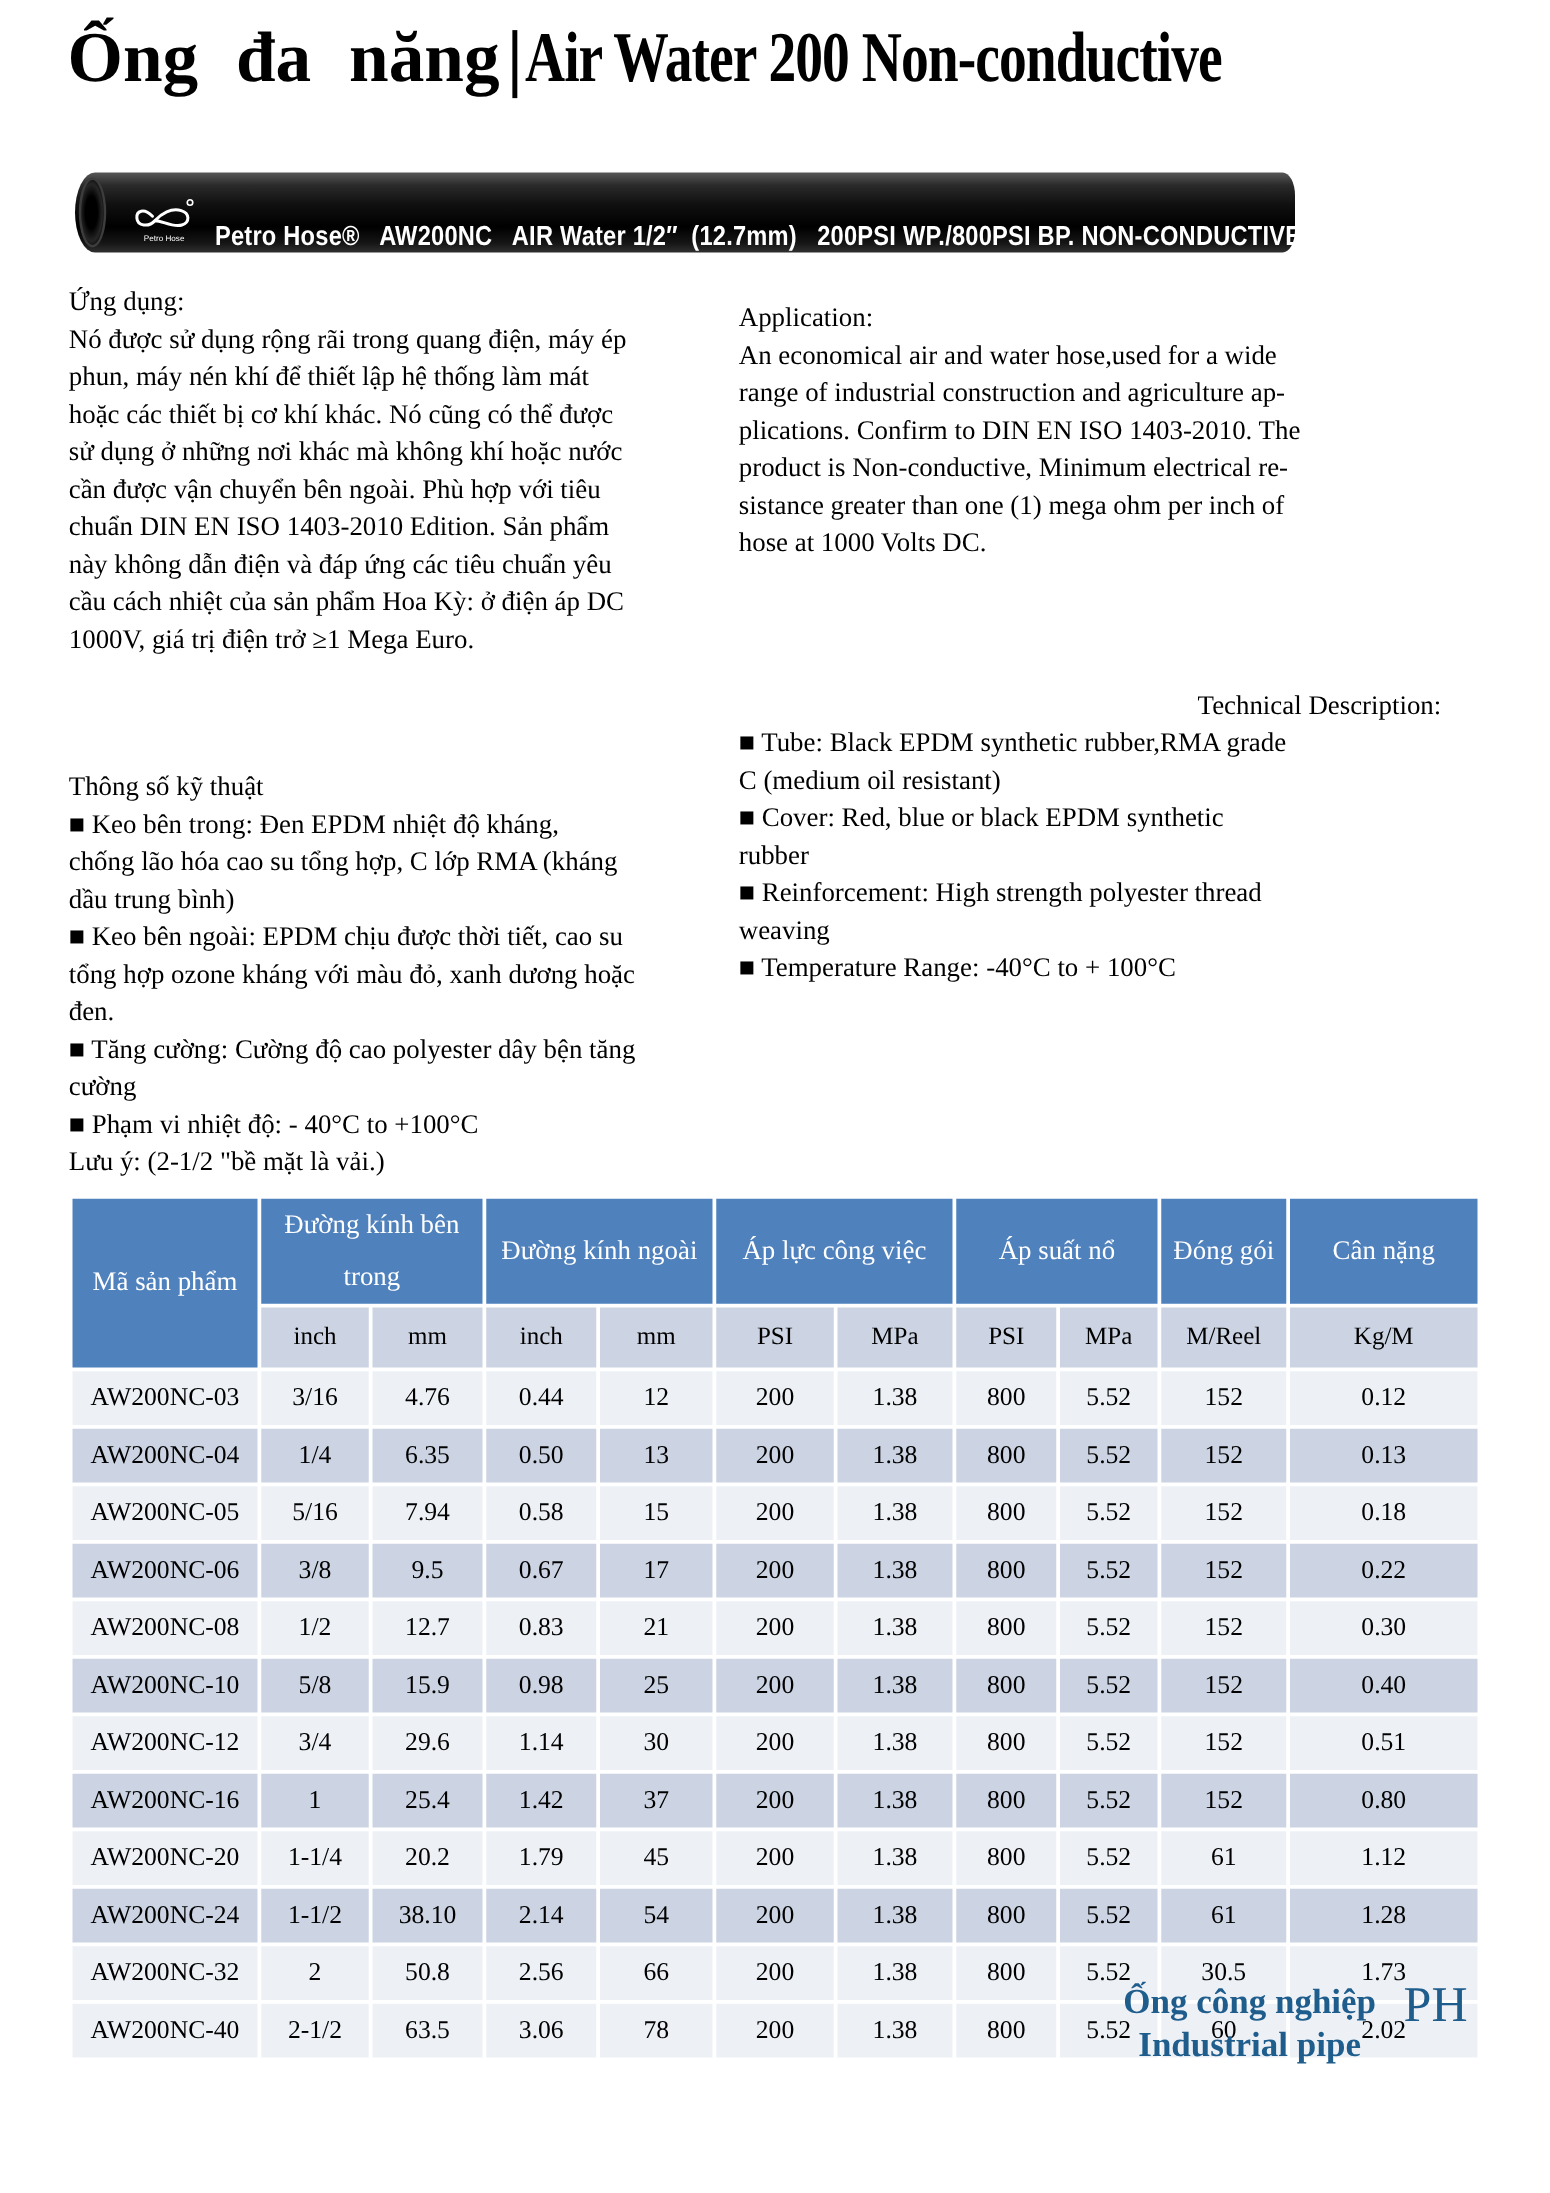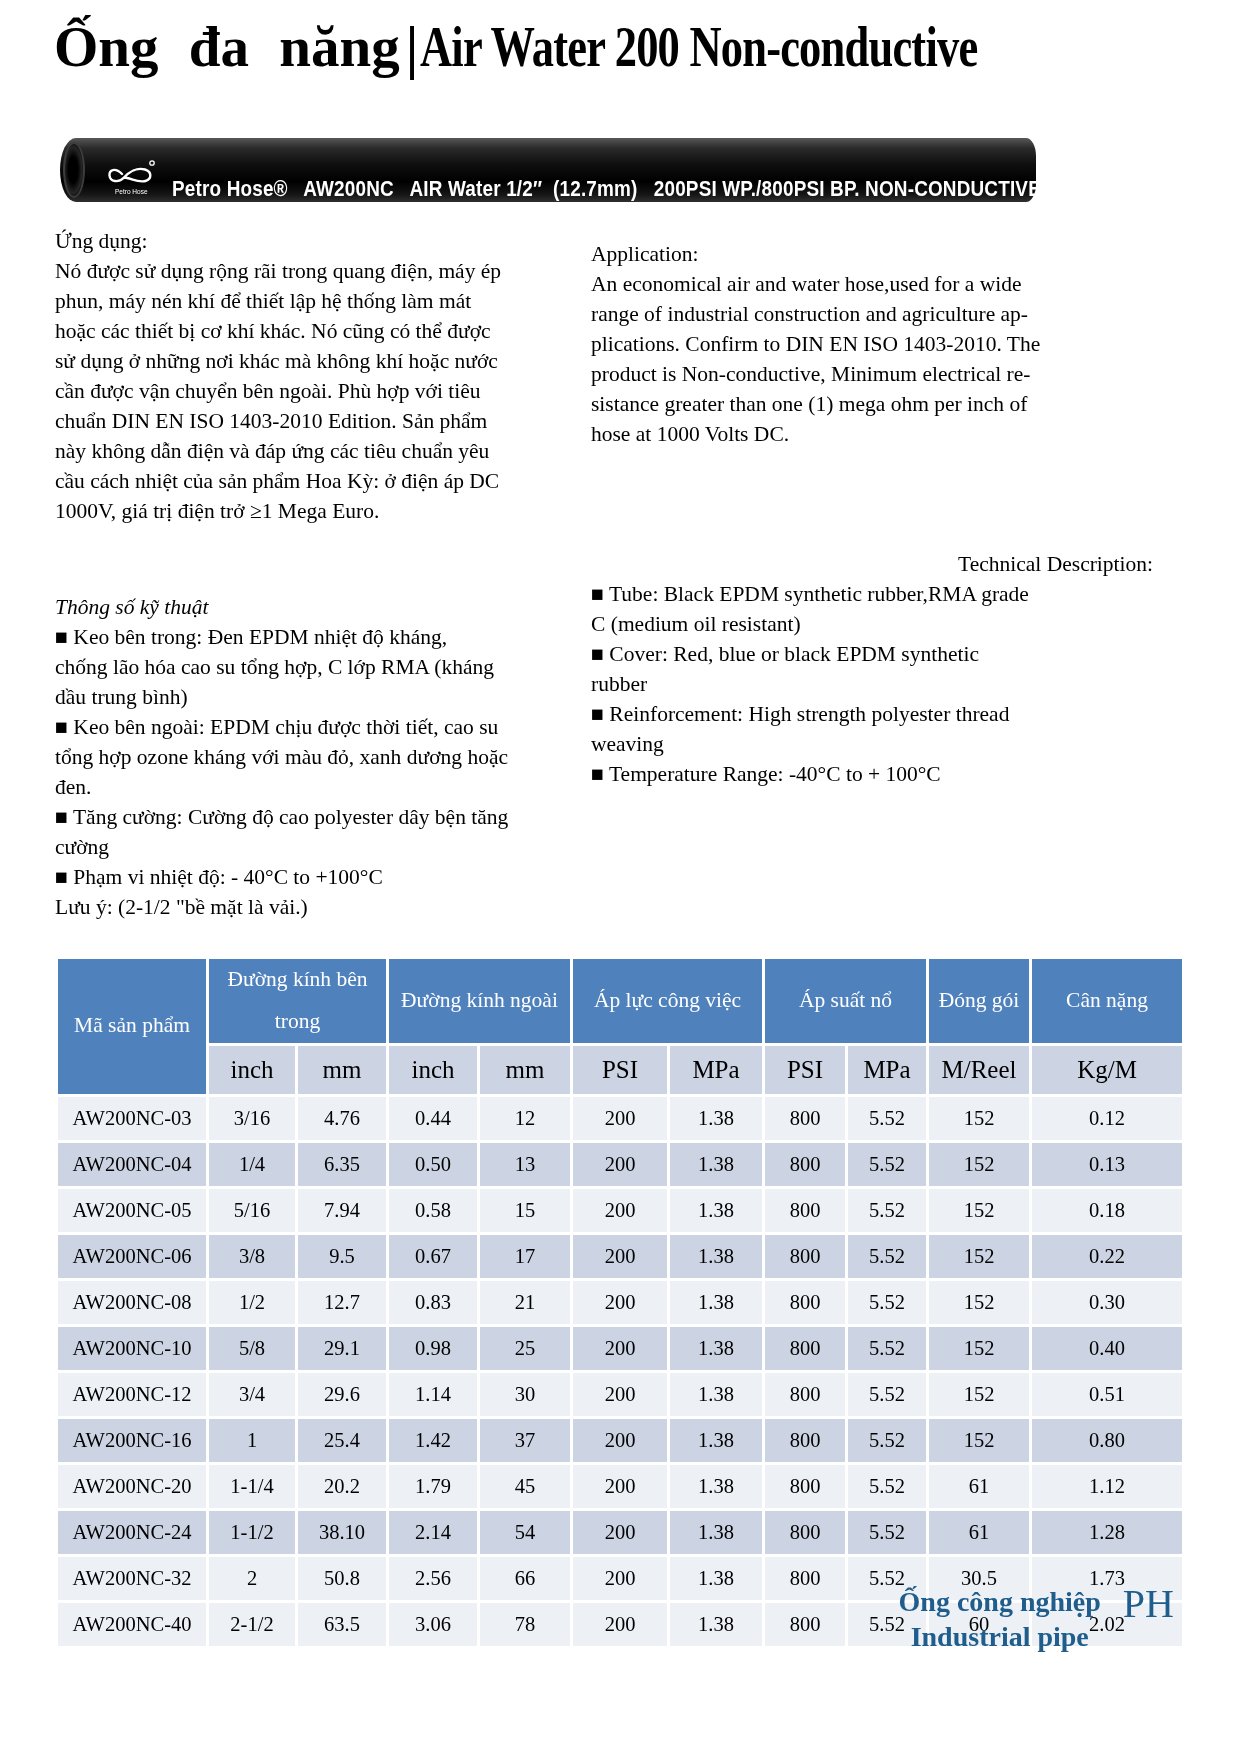--- a/index.html
+++ b/index.html
@@ -32,36 +32,36 @@
     font-size:22px; margin-left:12px; white-space:pre; letter-spacing:0.2px;
     transform:scaleX(0.86); transform-origin:left center;
   }
 
   
   .textcol { position:absolute; font-size:21.5px; line-height:30px; }
   #col-left  { left:55px;  top:226px; width:524px; }
   #col-right { left:591px; top:239px; width:562px; }
   .sec-heading { white-space:pre-line; }
   .sec-body   { white-space:pre-line; }
-  #col-left  .second { margin-top:66px;font-style:italic; }
+  #col-left  .second { margin-top:88px; }
   #col-right .second { margin-top:100px;text-align:right; }
 
   
   #spec-table {
     position:absolute; left:55px; top:956px;
     border-collapse:separate; border-spacing:3px; table-layout:fixed;
   }
   #spec-table th, #spec-table td { text-align:center; vertical-align:middle; padding:0 4px; overflow:hidden; }
   .th-group {
     background:var(--table-header-blue,#4f81bd); color:#fff; font-weight:normal;
     font-size:21.5px; height:78px; line-height:1.95;
   }
   .th-sub {
     background:var(--subheader-bg,#ccd3e2); color:#000; font-weight:normal;
-    font-size:25px; height:48px;
+    font-size:20px; height:48px;
   }
   #spec-table td { font-size:20.5px; height:43px; }
   #spec-table tbody tr:nth-child(odd)  td { background:var(--row-light,#edf1f6); }
   #spec-table tbody tr:nth-child(even) td { background:var(--row-dark,#ccd4e3); }
   #spec-table tbody tr:last-child      td { background:var(--row-light,#edf1f6); }
 
   
   #footer { position:absolute; right:78px; top:1584px; display:flex; align-items:flex-start; gap:22px; color:var(--footer-blue,#1e5d8c); }
   .footer-lines { text-align:center; font-weight:bold; font-size:28px; line-height:35px; }
   .footer-logo  { font-size:40px; line-height:1; }
@@ -228,21 +228,21 @@
           <td>200</td>
           <td>1.38</td>
           <td>800</td>
           <td>5.52</td>
           <td>152</td>
           <td>0.30</td>
         </tr>
         <tr>
           <td>AW200NC-10</td>
           <td>5/8</td>
-          <td>29.1</td>
+          <td>15.9</td>
           <td>0.98</td>
           <td>25</td>
           <td>200</td>
           <td>1.38</td>
           <td>800</td>
           <td>5.52</td>
           <td>152</td>
           <td>0.40</td>
         </tr>
         <tr>

